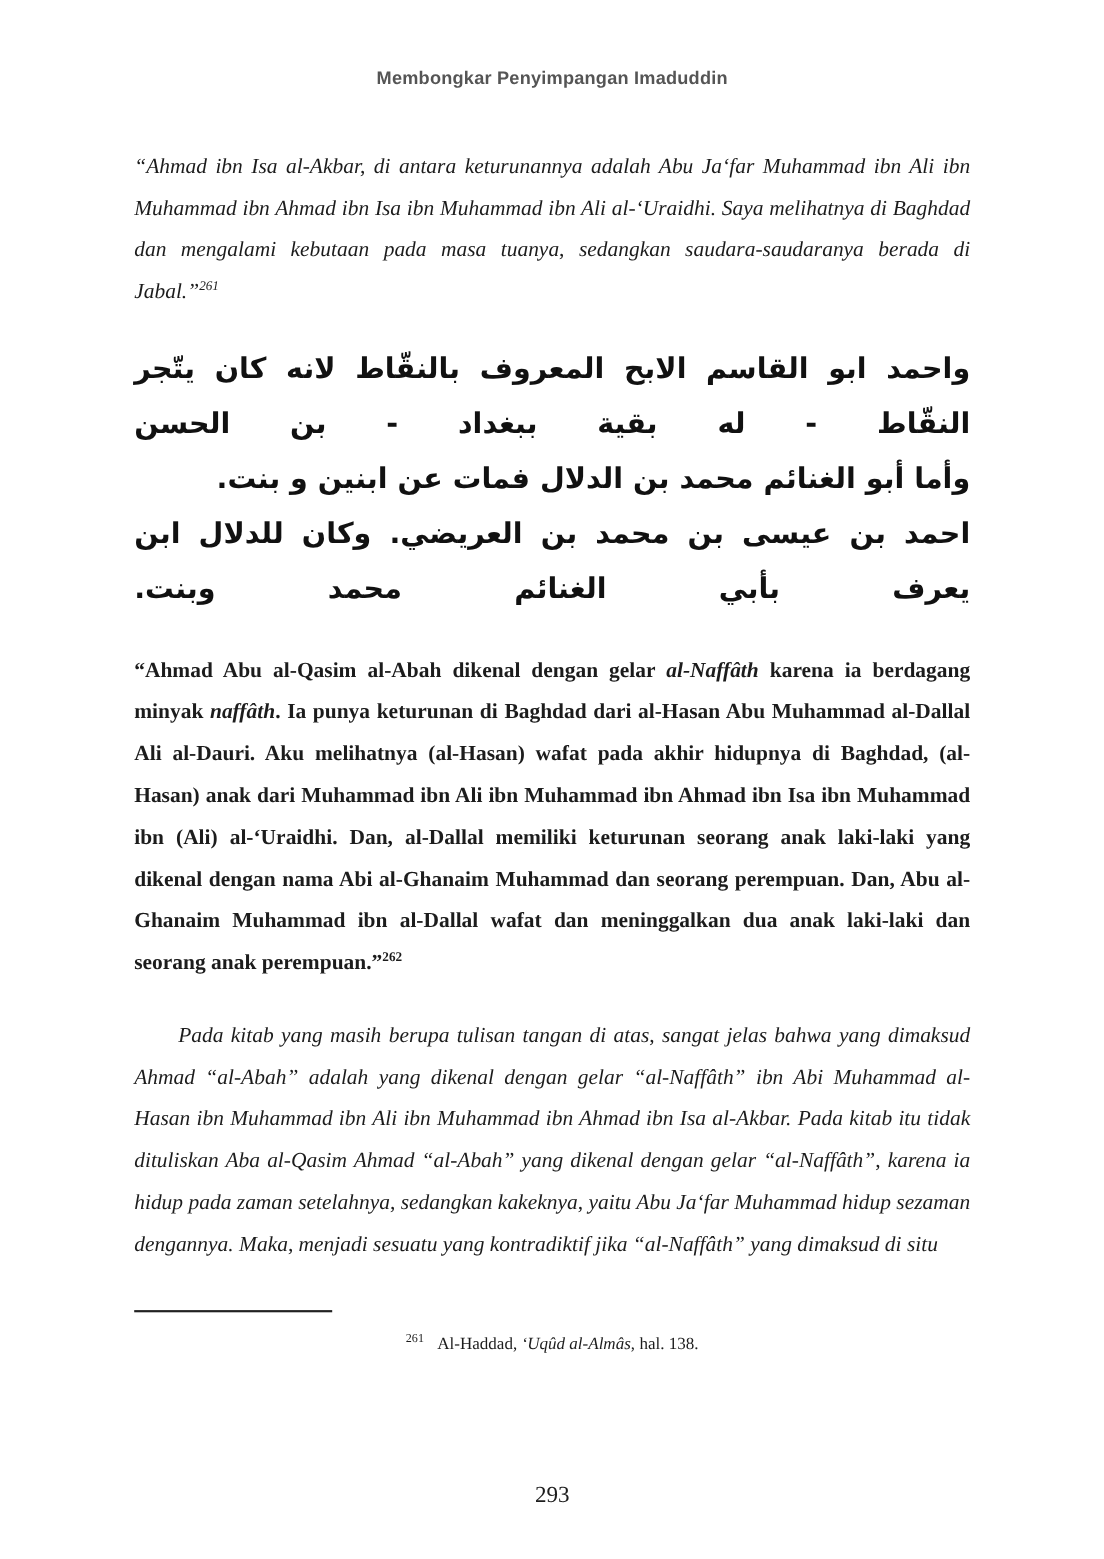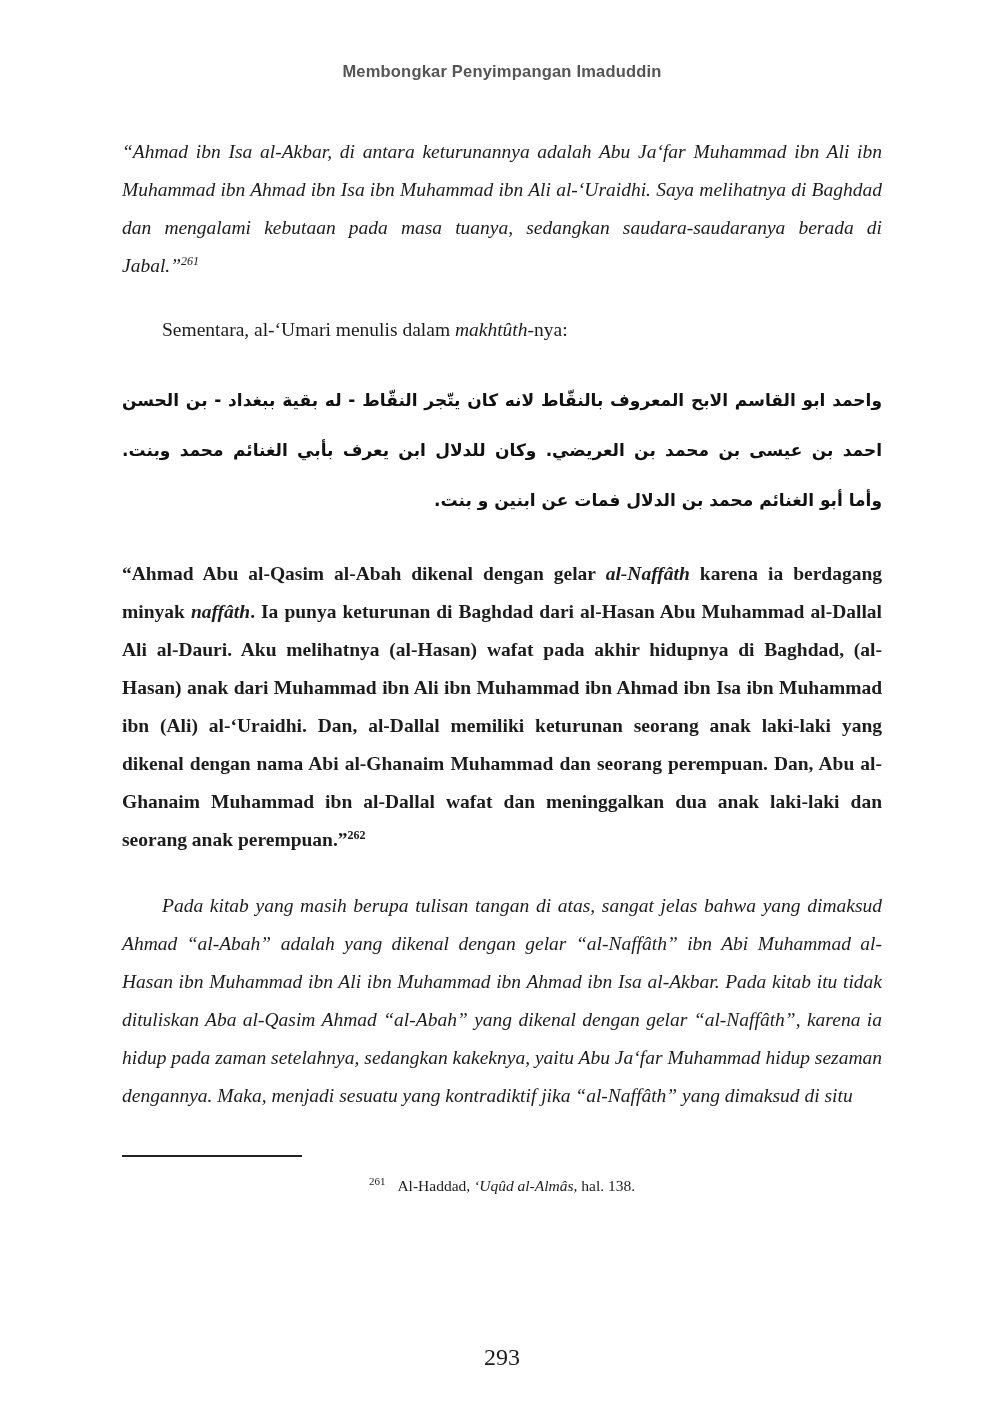--- a/index.html
+++ b/index.html
@@ -42,21 +42,21 @@
   em { font-style: italic; }
   .fnref {
     font-size: 12px;
     vertical-align: super;
     line-height: 0;
   }
   .arabic {
     direction: rtl;
     font-family: "DejaVu Sans", sans-serif;
     font-weight: bold;
-    font-size: 17px;
+    font-size: 26px;
     line-height: 50px;
     margin: 18px 0 30px 0;
     color: #111111;
   }
   .arabic-line {
     text-align: justify;
     text-align-last: justify;
   }
   .arabic-line.last {
     text-align-last: right;
@@ -77,40 +77,39 @@
     font-size: 11px;
     vertical-align: super;
     line-height: 0;
     margin-right: 12px;
   }
   .page-number {
     position: absolute;
     left: 0; right: 0;
     bottom: 46px;
     text-align: center;
-    font-size: 24px;
+    font-size: 21px;
     color: #1c1c1c;
   }
 </style>
 </head>
 <body>
 
 <div class="page">
   <div class="inner">
 
     <div class="running-head">Membongkar Penyimpangan Imaduddin</div>
 
     <p class="quote-1"><span>“Ahmad ibn Isa al-Akbar, di antara keturunannya adalah Abu Ja‘far Muhammad ibn Ali ibn Muhammad ibn Ahmad ibn Isa ibn Muhammad ibn Ali al-‘Uraidhi. Saya melihatnya di Baghdad dan mengalami kebutaan pada masa tuanya, sedangkan saudara-saudaranya berada di Jabal.”</span><sup class="fnref">261</sup></p>
 
-    <p class="intro"><span>Sementara, al-‘Umari menulis dalam </span><em>makhtûth</em><span>-nya:</span></p>
 
     <div class="arabic" dir="rtl" lang="ar">
       <div class="arabic-line">واحمد ابو القاسم الابح المعروف بالنقّاط لانه كان يتّجر النقّاط - له بقية ببغداد - بن الحسن</div>
+      <div class="arabic-line last">وأما أبو الغنائم محمد بن الدلال فمات عن ابنين و بنت.</div>
       <div class="arabic-line">احمد بن عيسى بن محمد بن العريضي. وكان للدلال ابن يعرف بأبي الغنائم محمد وبنت.</div>
-      <div class="arabic-line last">وأما أبو الغنائم محمد بن الدلال فمات عن ابنين و بنت.</div>
     </div>
 
     <p class="quote-2"><span>“Ahmad Abu al-Qasim al-Abah dikenal dengan gelar </span><em>al-Naffâth</em><span> karena ia berdagang minyak </span><em>naffâth</em><span>. Ia punya keturunan di Baghdad dari al-Hasan Abu Muhammad al-Dallal Ali al-Dauri. Aku melihatnya (al-Hasan) wafat pada akhir hidupnya di Baghdad, (al-Hasan) anak dari Muhammad ibn Ali ibn Muhammad ibn Ahmad ibn Isa ibn Muhammad ibn (Ali) al-‘Uraidhi. Dan, al-Dallal memiliki keturunan seorang anak laki-laki yang dikenal dengan nama Abi al-Ghanaim Muhammad dan seorang perempuan. Dan, Abu al-Ghanaim Muhammad ibn al-Dallal wafat dan meninggalkan dua anak laki-laki dan seorang anak perempuan.”</span><sup class="fnref">262</sup></p>
 
     <p class="discussion">Pada kitab yang masih berupa tulisan tangan di atas, sangat jelas bahwa yang dimaksud Ahmad “al-Abah” adalah yang dikenal dengan gelar “al-Naffâth” ibn Abi Muhammad al-Hasan ibn Muhammad ibn Ali ibn Muhammad ibn Ahmad ibn Isa al-Akbar. Pada kitab itu tidak dituliskan Aba al-Qasim Ahmad “al-Abah” yang dikenal dengan gelar “al-Naffâth”, karena ia hidup pada zaman setelahnya, sedangkan kakeknya, yaitu Abu Ja‘far Muhammad hidup sezaman dengannya. Maka, menjadi sesuatu yang kontradiktif jika “al-Naffâth” yang dimaksud di situ</p>
 
     <div class="footnote-block">
       <hr class="fn-rule">
       <div class="footnote"><sup class="fn-num">261</sup><span>Al-Haddad, </span><em>‘Uqûd al-Almâs</em><span>, hal. 138.</span></div>
     </div>

